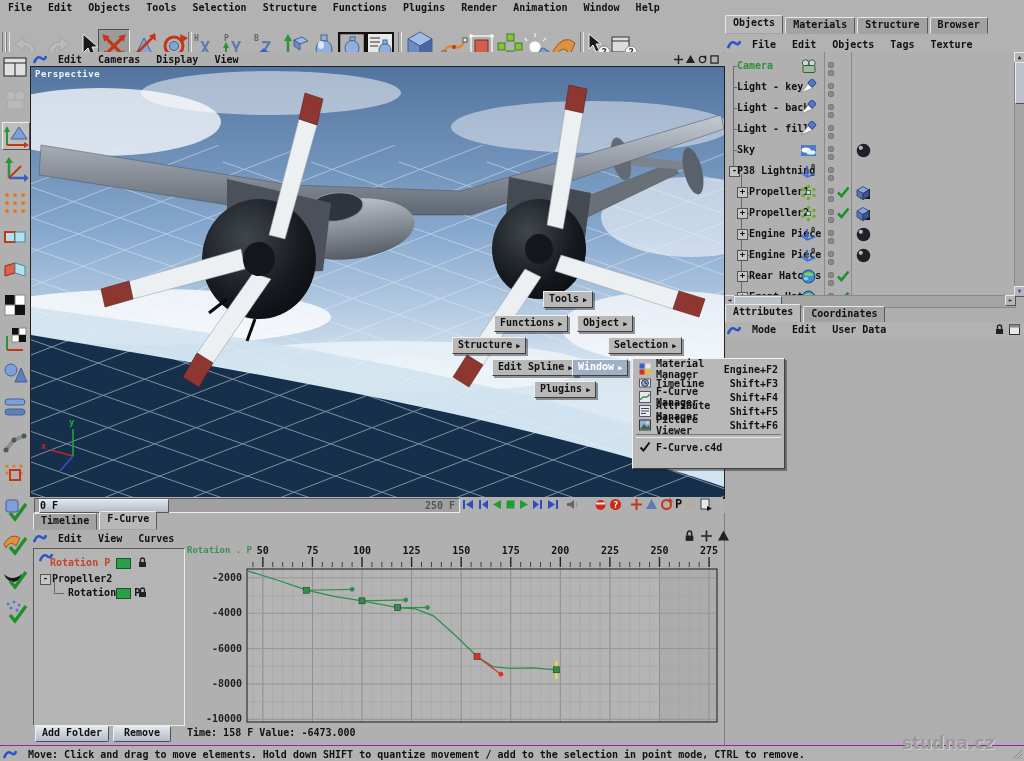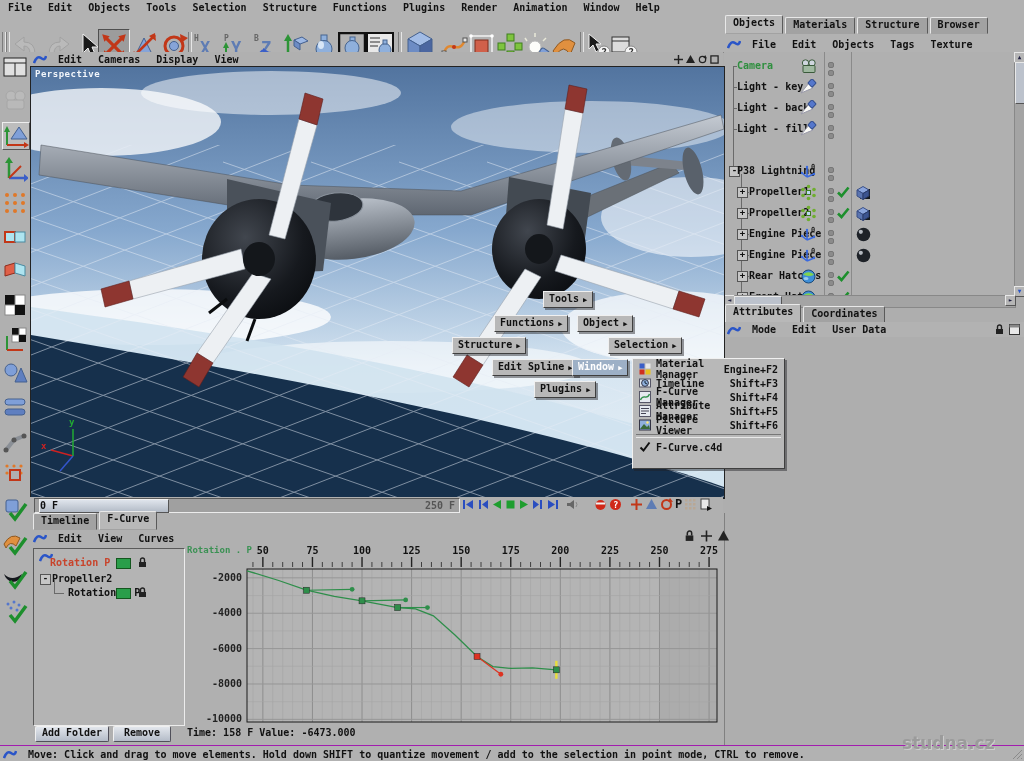--- a/index.html
+++ b/index.html
@@ -318,20 +318,37 @@
         <span class="treeline" style="left: 9px; top: 10px; width: 4px; height: 1px;"></span>
         <span class="olab" style="left: 13px;">Light - fill</span>
         <span class="oicon"><svg viewBox="0 0 17 17">
             <polygon points="1,14 9,4 13,9" fill="#fbfbf6" stroke="#99a"></polygon>
             <rect x="9" y="1" width="6" height="6" rx="1" transform="rotate(45 12 4)" fill="#5577cc" stroke="#334f8f"></rect>
           </svg></span>
         <span class="odots">
           <i></i>
           <i></i>
         </span>
+      </div>
+      <div class="omrow" style="top: 88px;">
+        <span class="treeline" style="left: 9px; top: 10px; width: 4px; height: 1px;"></span>
+        <span class="olab" style="left: 13px;">Sky</span>
+        <span class="oicon"><svg viewBox="0 0 17 17">
+            <rect x="1" y="3" width="15" height="11" fill="#4a7ac8"></rect>
+            <ellipse cx="6" cy="8" rx="4.5" ry="2.6" fill="#fff"></ellipse>
+            <ellipse cx="11" cy="10.5" rx="4.5" ry="2.2" fill="#e4eefb"></ellipse>
+          </svg></span>
+        <span class="odots">
+          <i></i>
+          <i></i>
+        </span>
+        <span class="otag" style="left: 131px;"><svg viewBox="0 0 17 17">
+            <circle cx="8.5" cy="8.5" r="6.8" fill="#1e2228"></circle>
+            <circle cx="5.8" cy="5.8" r="2.1" fill="#cfd4da" opacity="0.85"></circle>
+          </svg></span>
       </div>
       <div class="omrow" style="top: 109px;">
         <span class="treeline" style="left: 9px; top: 10px; width: 4px; height: 1px;"></span>
         <span class="exp" style="left: 5px;">-</span>
         <span class="olab" style="left: 13px;">P38 Lightning</span>
         <span class="oicon"><svg viewBox="0 0 17 17">
             <path d="M7 14 L7 4 M7 14 L2 10 M7 14 L14 11" stroke="#3a6adf" stroke-width="1.6" fill="none"></path>
             <circle cx="7" cy="4" r="1.2" fill="#3a6adf"></circle>
             <circle cx="2" cy="10" r="1.2" fill="#3a6adf"></circle>
             <circle cx="14" cy="11" r="1.2" fill="#3a6adf"></circle>

